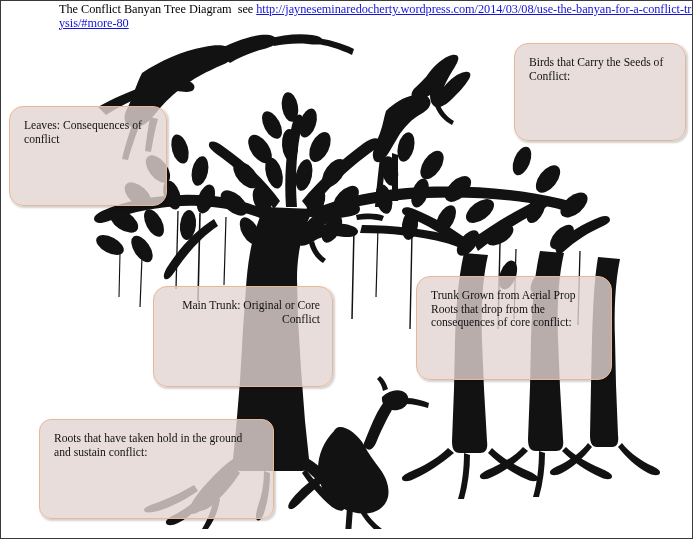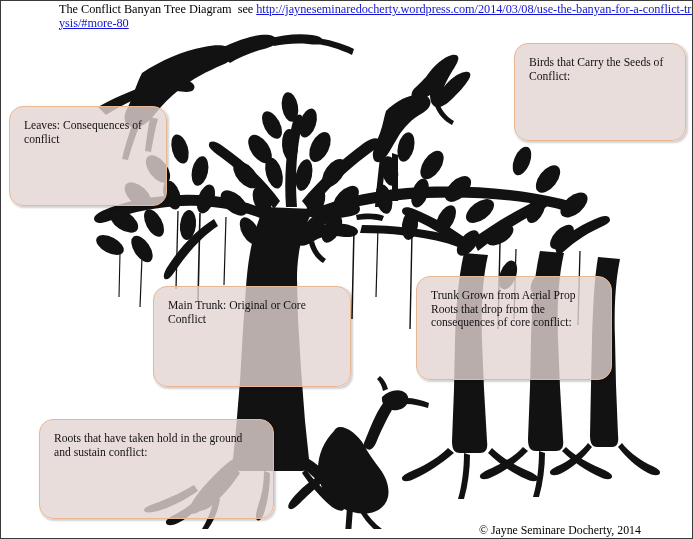--- a/index.html
+++ b/index.html
@@ -63,23 +63,23 @@
     padding: 12px 12px 8px 14px;
     box-shadow: 1.5px 1.5px 2px rgba(0,0,0,0.18);
   }
   .callout .txt {
     display: block;
     white-space: pre-line;
   }
 
   #callout-leaves      { left: 8px;   top: 93px;  width: 158px; height: 100px; margin-top: 12px; }
   #callout-birds       { left: 513px; top: 42px;  width: 172px; height: 98px;  }
-  #callout-trunk       { left: 152px; top: 285px; width: 198px; height: 101px; }
+  #callout-trunk       { left: 152px; top: 285px; width: 180px; height: 101px; text-align: right; }
   #callout-prop-roots  { left: 415px; top: 275px; width: 196px; height: 104px; }
-  #callout-roots       { left: 38px;  top: 418px; width: 235px; height: 100px; }
+  #callout-roots       { left: 38px;  top: 418px; width: 235px; height: 100px; border-radius: 12px; }
 
   
   #copyright {
     position: absolute;
     left: 478px;
     top: 522px;
     font-size: 11.8px;
     line-height: 14px;
     color: #000000;
     font-family: "Liberation Serif", serif;
@@ -275,15 +275,14 @@
   </div>
 
   <div class="callout" id="callout-prop-roots">
     <span class="txt">Trunk Grown from Aerial Prop Roots that drop from the consequences of core conflict:</span>
   </div>
 
   <div class="callout" id="callout-roots">
     <span class="txt">Roots that have taken hold in the ground and sustain conflict:</span>
   </div>
 
-  <div id="copyright">© Jayne Seminare Docherty, 2014</div>
 
 </div>
 
 </body></html>

